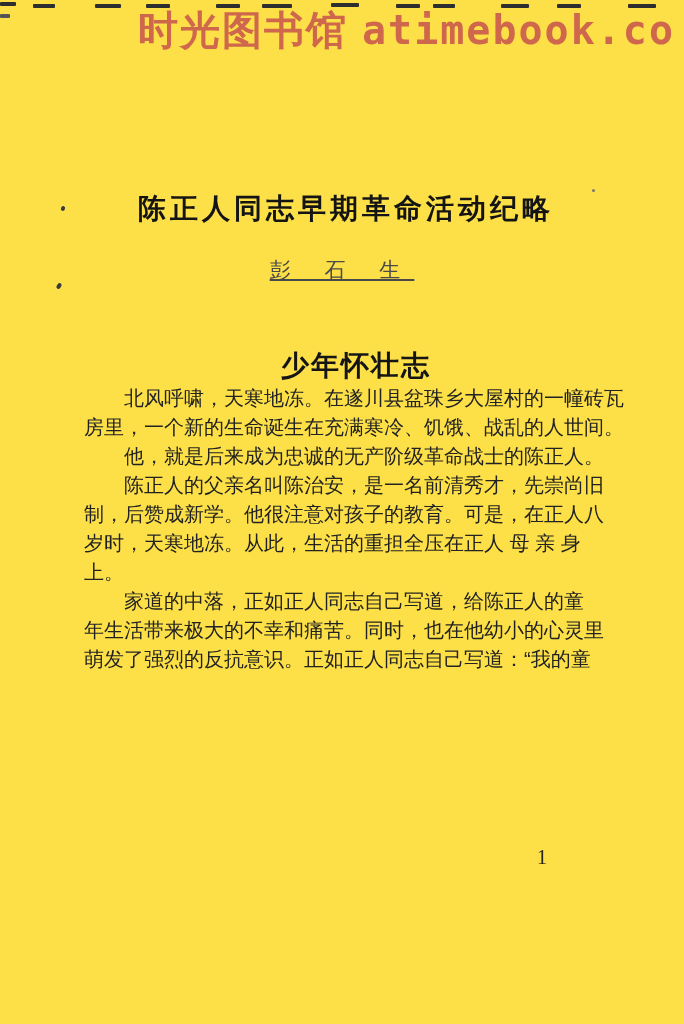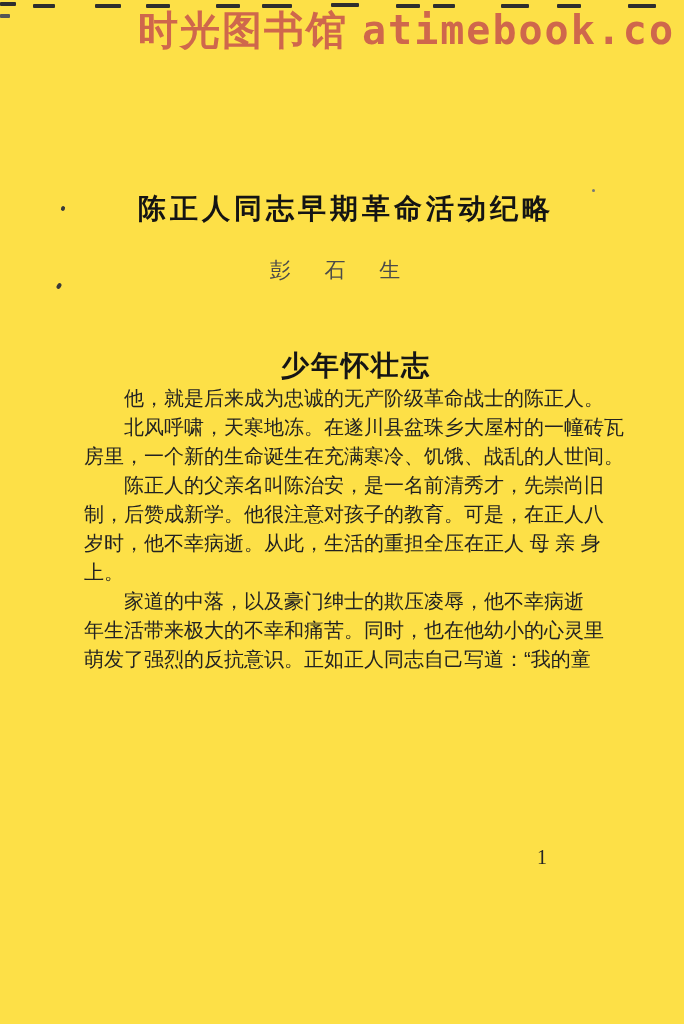--- a/index.html
+++ b/index.html
@@ -48,21 +48,21 @@
   .speck.s3{left:592px;top:189px;width:3px;height:3px;background:#777;}
 
   .title{
     position:absolute;left:0;top:186px;width:684px;margin:4px;
     text-align:center;
     font-size:28px;font-weight:bold;letter-spacing:4px;color:#141414;
   }
   .author{
     position:absolute;left:0;top:256px;width:684px;
     text-align:center;
-    font-size:21px;letter-spacing:14px;color:#4a4a4a;
+    font-size:21px;letter-spacing:14px;color:#4a4a4a;text-decoration:underline;
   }
   .body-text{
     position:absolute;left:84px;top:327px;width:544px;
     font-size:20px;line-height:29px;
     color:#222;
   }
   .body-text p{
     margin:0;
     white-space:pre-line;
     text-indent:2em;
@@ -107,27 +107,27 @@
   <span class="speck s1"></span>
   <span class="speck s2"></span>
   <span class="speck s3"></span>
 
   <h1 class="title">陈正人同志早期革命活动纪略</h1>
 
   <div class="author">彭 石 生</div>
 
   <div class="body-text">
     <h2 class="section-heading">少年怀壮志</h2>
-    <p>他，就是后来成为忠诚的无产阶级革命战士的陈正人。</p>
     <p>北风呼啸，天寒地冻。在遂川县盆珠乡大屋村的一幢砖瓦
 房里，一个新的生命诞生在充满寒冷、饥饿、战乱的人世间。</p>
+    <p>他，就是后来成为忠诚的无产阶级革命战士的陈正人。</p>
     <p>陈正人的父亲名叫陈治安，是一名前清秀才，先崇尚旧
 制，后赞成新学。他很注意对孩子的教育。可是，在正人八
-岁时，他不幸病逝。从此，生活的重担全压在正人 母 亲 身
+岁时，天寒地冻。从此，生活的重担全压在正人 母 亲 身
 上。</p>
-    <p>家道的中落，以及豪门绅士的欺压凌辱，他不幸病逝
+    <p>家道的中落，正如正人同志自己写道，给陈正人的童
 年生活带来极大的不幸和痛苦。同时，也在他幼小的心灵里
 萌发了强烈的反抗意识。正如正人同志自己写道：“我的童</p>
   </div>
 
   <div class="page-number">1</div>
 
 </div>
 
 </body></html>

